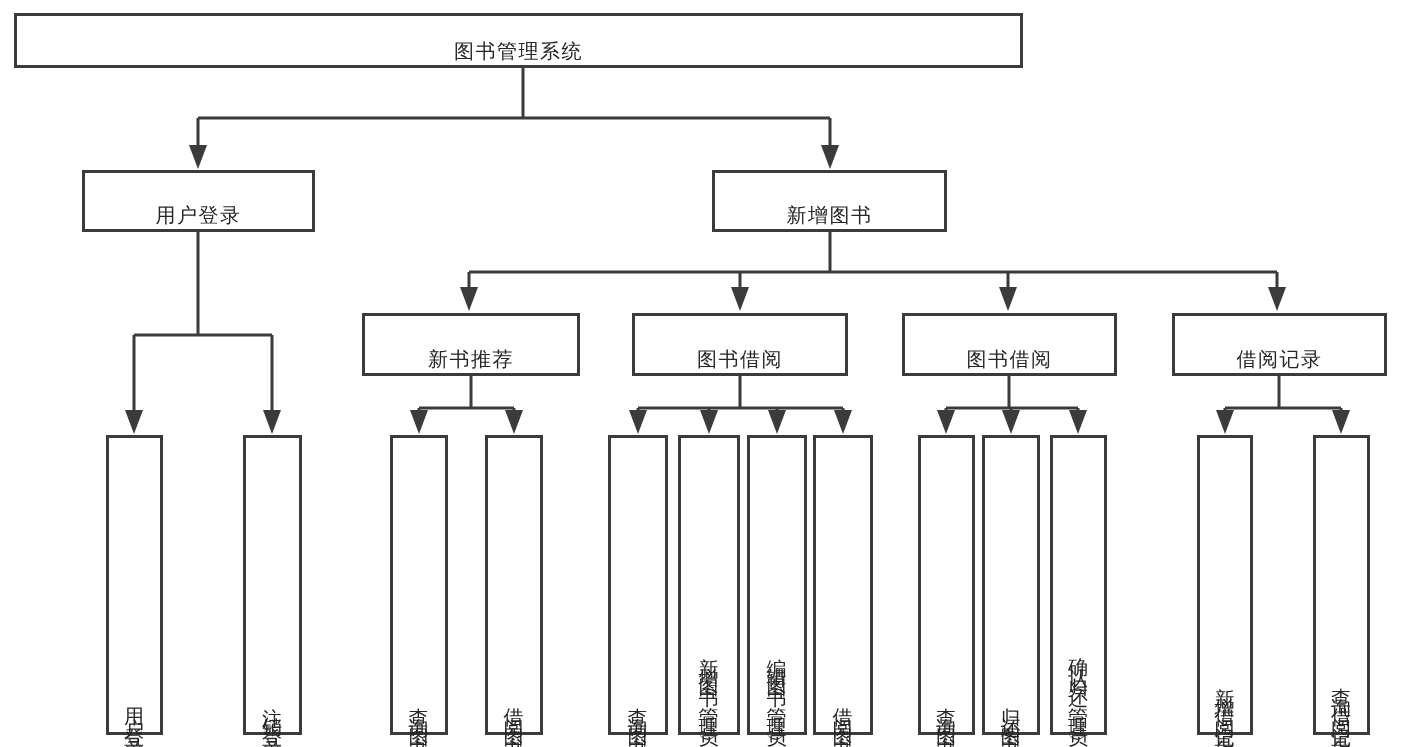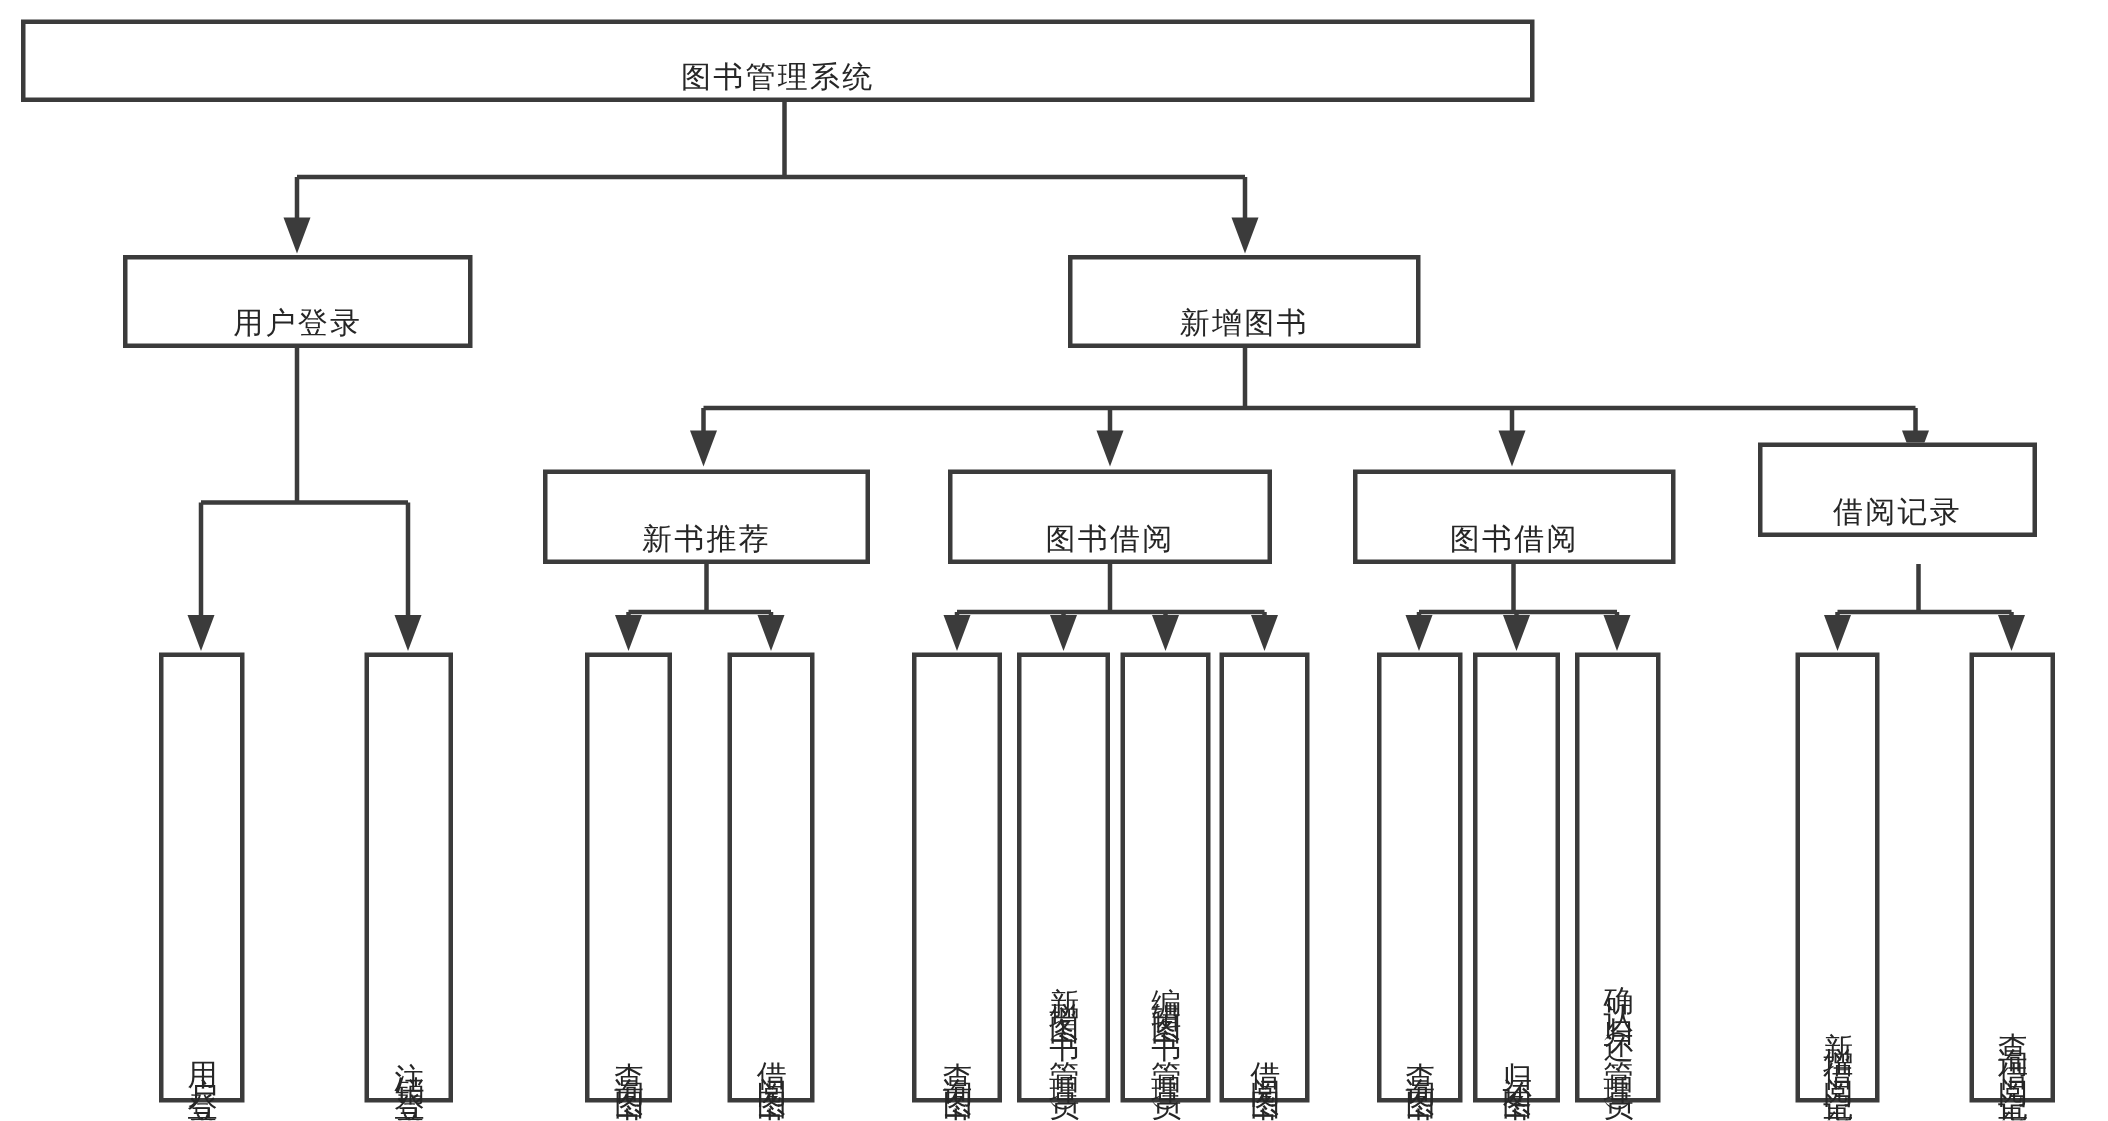--- a/index.html
+++ b/index.html
@@ -82,21 +82,21 @@
 
   <div class="node" style="left:362px;top:313px;width:218px;height:63px">
     <span>新书推荐</span>
   </div>
   <div class="node" style="left:632px;top:313px;width:216px;height:63px">
     <span>图书借阅</span>
   </div>
   <div class="node" style="left:902px;top:313px;width:215px;height:63px">
     <span>图书借阅</span>
   </div>
-  <div class="node" style="left:1172px;top:295px;width:186px;height:63px">
+  <div class="node" style="left:1172px;top:313px;width:215px;height:63px">
     <span>借阅记录</span>
   </div>
 
   <div class="node v" style="left:106px;top:435px;width:57px;height:300px">
     <span>用户登录</span>
   </div>
   <div class="node v" style="left:243px;top:435px;width:59px;height:300px">
     <span>注销登录</span>
   </div>
 

